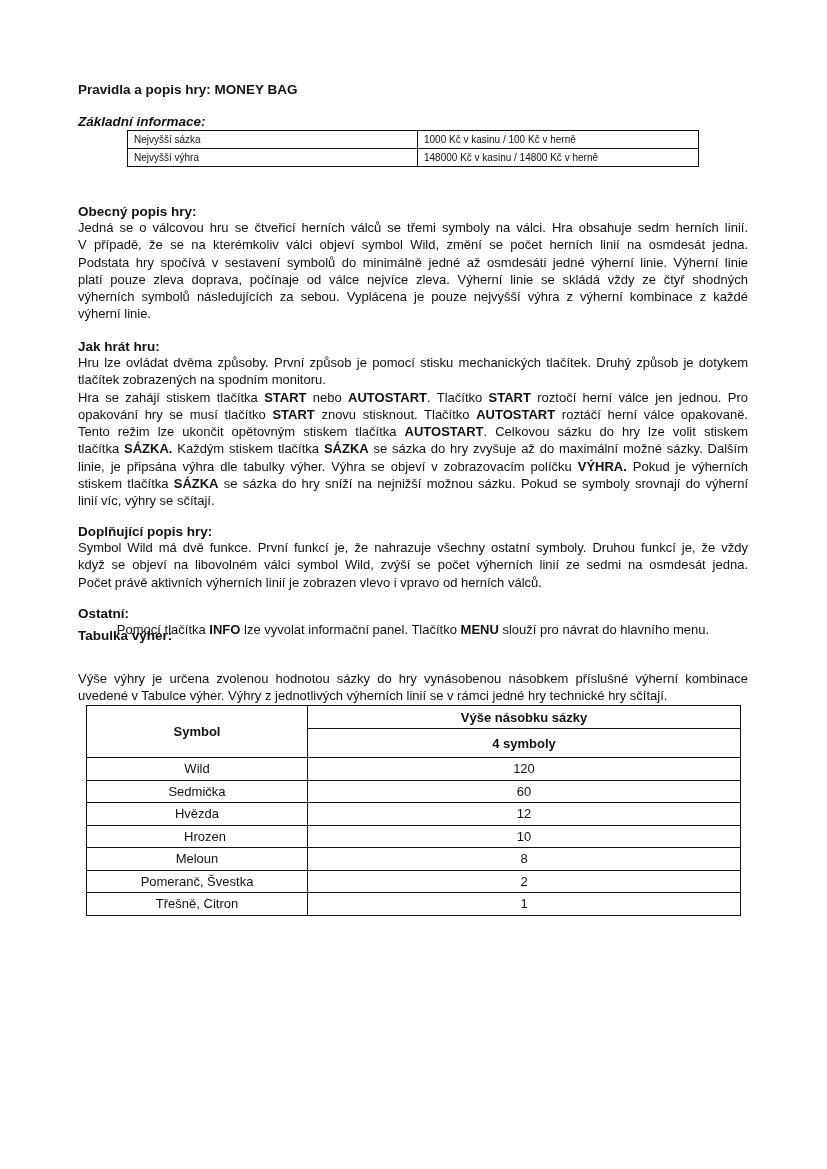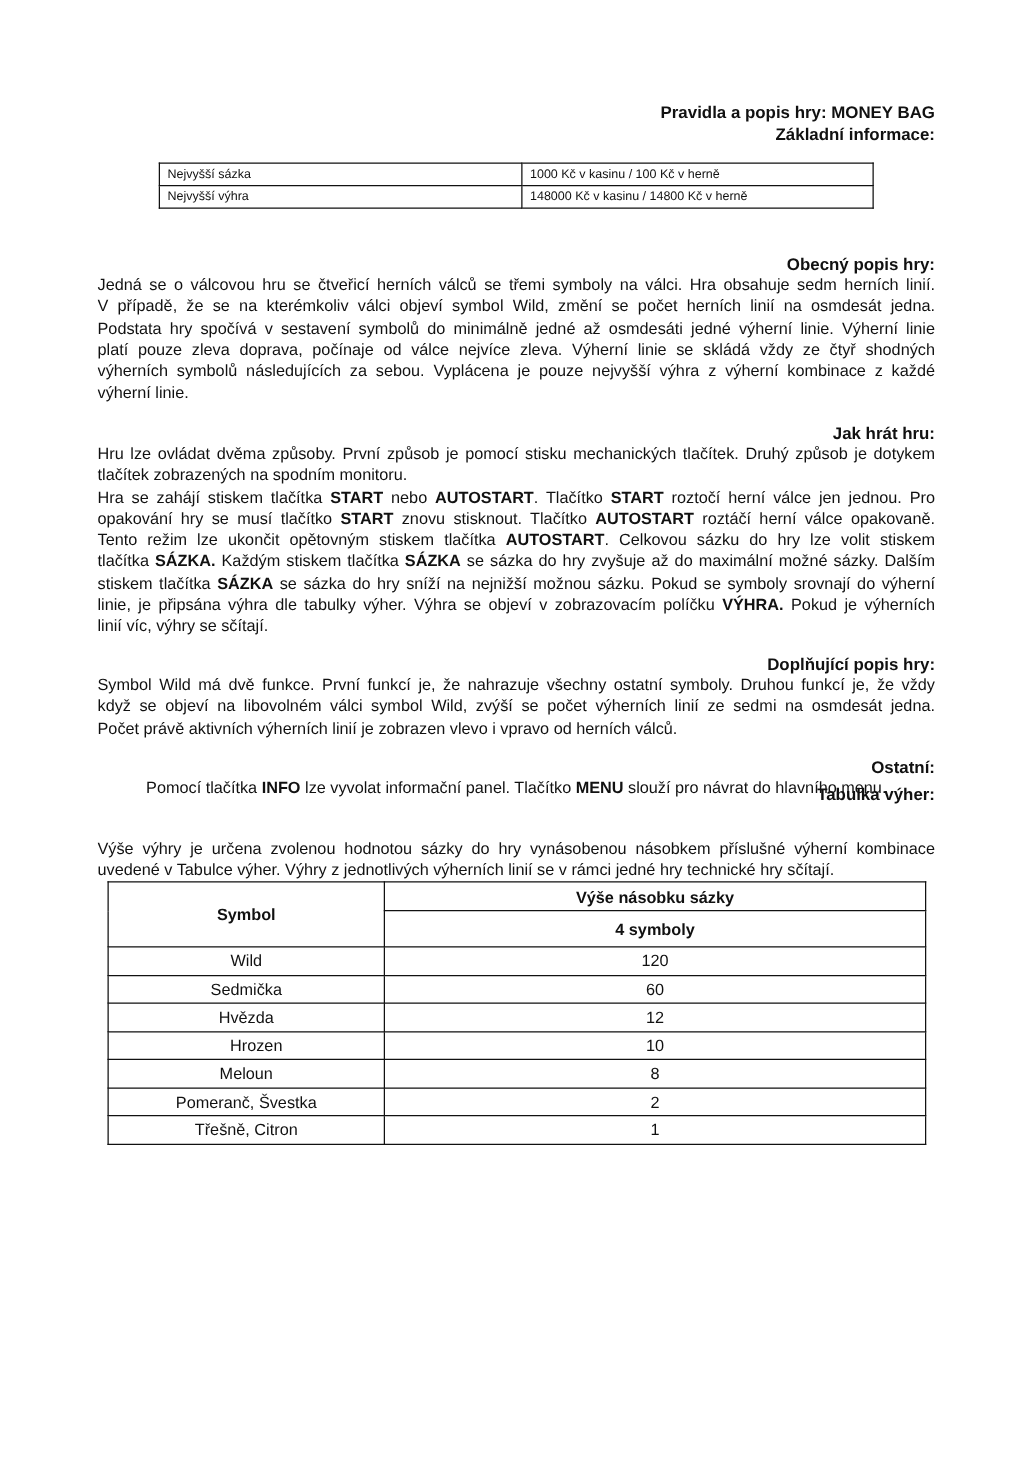--- a/index.html
+++ b/index.html
@@ -1,39 +1,39 @@
 <!DOCTYPE html>
 <html><head>
 <meta charset="utf-8">
 <style>
   html, body { margin: 0; padding: 0; background: #ffffff; }
   body { width: 827px; height: 1169px; position: relative; overflow: hidden;
          font-family: "Liberation Sans", sans-serif; color: #111111; font-size: 13px; }
   .page { position: absolute; left: 0; top: 0; width: 827px; height: 1169px; }
-  .heading { position: absolute; left: 78px; width: 670px; text-align: right;
+  .heading { position: absolute; left: 78px; width: 670px; text-align: left;
              font-weight: bold; font-size: 13.5px; line-height: 17px; }
   .para { position: absolute; left: 78px; width: 670px; }
   .line { display: block; height: 17.3px; line-height: 17.3px; white-space: nowrap;
           text-align: justify; text-align-last: justify; overflow: hidden; }
   .line.last { text-align-last: left; }
   .line.center { text-align: left; text-align-last: center; }
   .line b { font-weight: bold; }
   table { border-collapse: collapse; position: absolute; }
   .info td { border: 1.3px solid #111; height: 17px; padding: 0 6px; font-size: 10px; line-height: 16px; }
   .pay td { border: 1.3px solid #111; text-align: center; font-size: 13px; padding: 0; }
   .pay .hd { font-weight: bold; }
 </style>
 </head>
 <body>
 
 <div class="page">
 
   <div class="heading" style="top:81px;font-size:13.5px;">Pravidla a popis hry: MONEY BAG</div>
 
-  <div class="heading" style="top:99px;">Základní informace:</div>
+  <div class="heading" style="top:113px;font-style:italic;">Základní informace:</div>
   <table class="info" style="left:127px;top:130px;width:572px;">
     <tbody>
         <tr>
       <td style="width:277px;">Nejvyšší sázka</td>
       <td>1000 Kč v kasinu / 100 Kč v herně</td>
     </tr>
     <tr>
       <td>Nejvyšší výhra</td>
       <td>148000 Kč v kasinu / 14800 Kč v herně</td>
     </tr>
@@ -51,22 +51,22 @@
     </div>
 
   <div class="heading" style="top:338px;">Jak hrát hru:</div>
   <div class="para" style="top:354px;">
       <span class="line"><span>Hru lze ovládat dvěma způsoby. První způsob je pomocí stisku mechanických tlačítek. Druhý způsob je dotykem</span></span>
       <span class="line last"><span>tlačítek zobrazených na spodním monitoru.</span></span>
       <span class="line"><span>Hra se zahájí stiskem tlačítka </span><b>START</b><span> nebo </span><b>AUTOSTART</b><span>. Tlačítko </span><b>START</b><span> roztočí herní válce jen jednou. Pro</span></span>
       <span class="line"><span>opakování hry se musí tlačítko </span><b>START</b><span> znovu stisknout. Tlačítko </span><b>AUTOSTART</b><span> roztáčí herní válce opakovaně.</span></span>
       <span class="line"><span>Tento režim lze ukončit opětovným stiskem tlačítka </span><b>AUTOSTART</b><span>. Celkovou sázku do hry lze volit stiskem</span></span>
       <span class="line"><span>tlačítka </span><b>SÁZKA.</b><span> Každým stiskem tlačítka </span><b>SÁZKA</b><span> se sázka do hry zvyšuje až do maximální možné sázky. Dalším</span></span>
+      <span class="line"><span>linie, je připsána výhra dle tabulky výher. Výhra se objeví v zobrazovacím políčku </span><b>VÝHRA.</b><span> Pokud je výherních</span></span>
       <span class="line"><span>stiskem tlačítka </span><b>SÁZKA</b><span> se sázka do hry sníží na nejnižší možnou sázku. Pokud se symboly srovnají do výherní</span></span>
-      <span class="line"><span>linie, je připsána výhra dle tabulky výher. Výhra se objeví v zobrazovacím políčku </span><b>VÝHRA.</b><span> Pokud je výherních</span></span>
       <span class="line last"><span>linií víc, výhry se sčítají.</span></span>
     </div>
 
   <div class="heading" style="top:523px;">Doplňující popis hry:</div>
   <div class="para" style="top:539px;">
       <span class="line"><span>Symbol Wild má dvě funkce. První funkcí je, že nahrazuje všechny ostatní symboly. Druhou funkcí je, že vždy</span></span>
       <span class="line"><span>když se objeví na libovolném válci symbol Wild, zvýší se počet výherních linií ze sedmi na osmdesát jedna.</span></span>
       <span class="line last"><span>Počet právě aktivních výherních linií je zobrazen vlevo i vpravo od herních válců.</span></span>
     </div>
 

